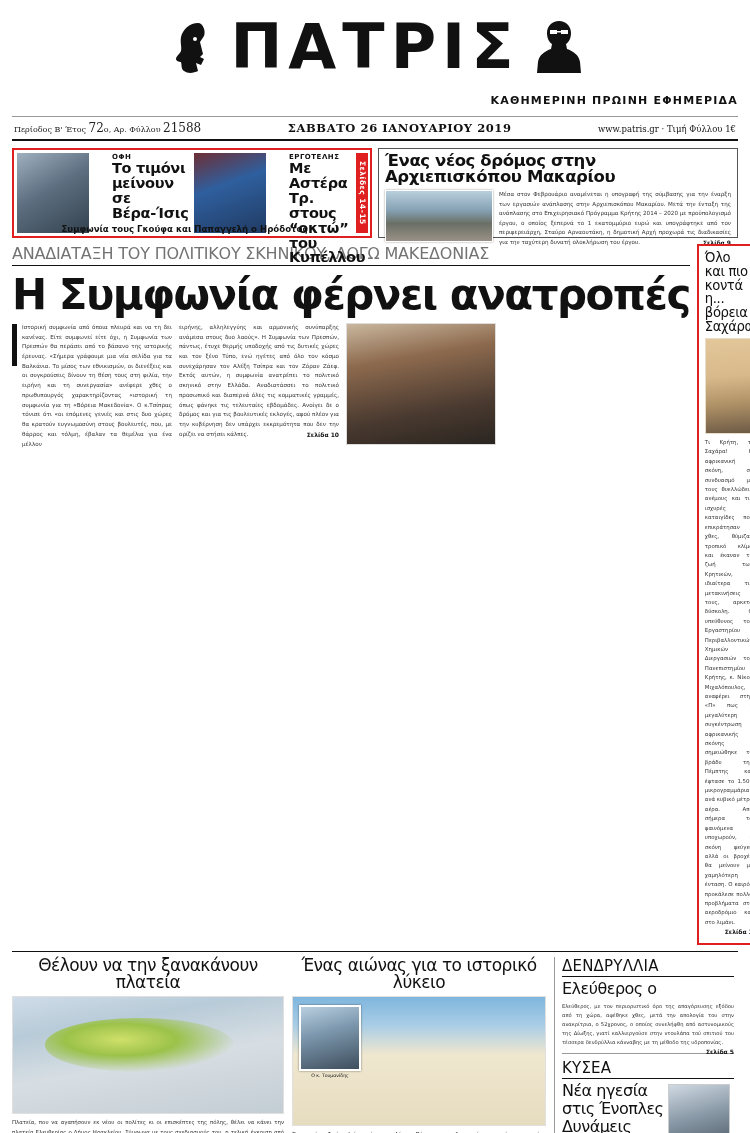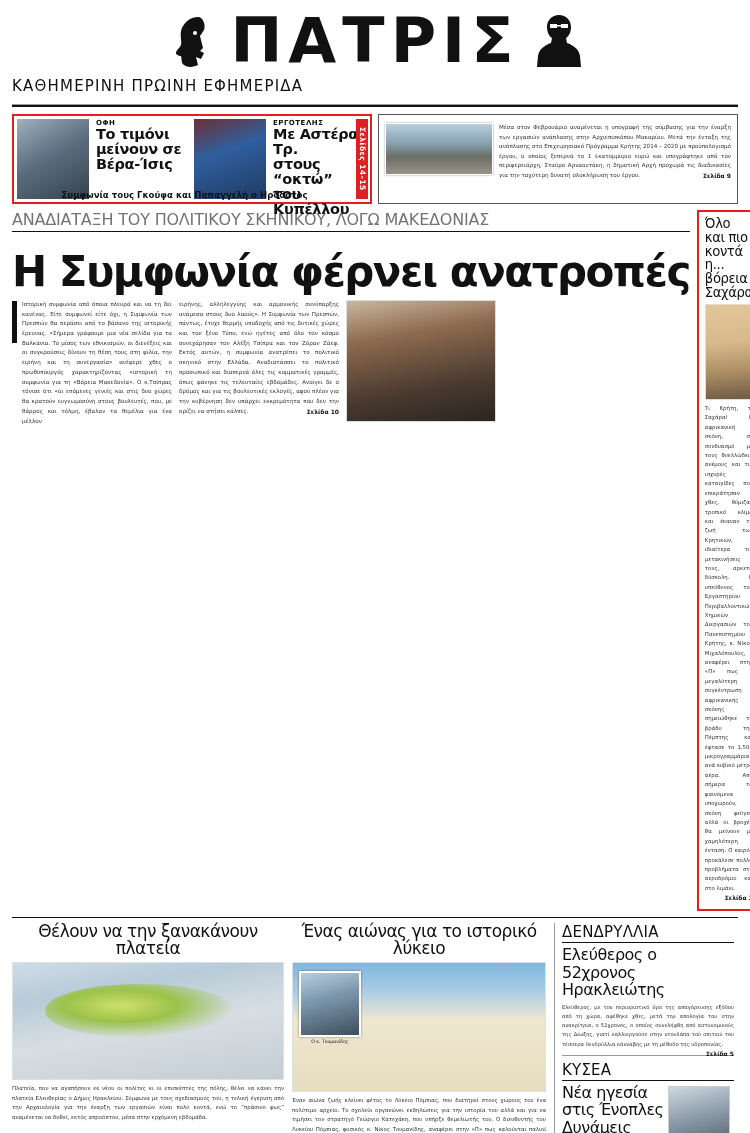--- a/index.html
+++ b/index.html
@@ -8,31 +8,31 @@
   body {
     width:750px; height:1133px;
     background:#ffffff;
     font-family:"DejaVu Sans","Liberation Sans",sans-serif;
     color:#111;
     overflow:hidden;
   }
   .page { width:750px; height:1133px; position:relative; padding:0 12px; }
 
   
-  .masthead { padding-top:12px; text-align:left; position:relative; }
+  .masthead { padding-top:18px; text-align:right; position:relative; }
   .masthead-row { display:flex; align-items:center; justify-content:center; gap:16px; }
   .mast-title {
     font-family:"DejaVu Sans","Liberation Sans",sans-serif;
     font-weight:bold; font-size:62px; letter-spacing:6px;
     line-height:0.95; color:#111;
   }
   .mast-face { width:46px; height:56px; }
   .mast-sub {
-    font-weight:normal; font-size:15px; letter-spacing:1.2px;
-    margin-top:6px; color:#111;
+    font-weight:bold; font-size:11px; letter-spacing:1.2px;
+    margin-top:17px; color:#111;
   }
   .mast-rule { border-top:1px solid #999; margin-top:9px; }
   .mast-info {
     display:flex; justify-content:space-between; align-items:baseline;
     font-size:8px; padding:4px 2px 4px 2px;
     font-family:"DejaVu Serif","Liberation Serif",serif;
   }
   .mast-info .left { color:#222; }
   .mast-info .left b { font-size:12px; font-weight:normal;}
   .mast-info .center { font-weight:bold; font-size:11.5px; letter-spacing:0.6px; }
@@ -42,21 +42,21 @@
   
   .topstrip { display:flex; gap:6px; height:90px; }
   .sports-box {
     width:360px; border:2px solid #e02020; display:flex; position:relative;
     background:#fff; padding:3px;
   }
   .sports-inner { display:flex; flex:1; gap:4px; }
   .sp-photo { width:72px; background:#8fa3b5; position:relative; overflow:hidden; }
   .sp-photo.a { background:linear-gradient(150deg,#9fb0c0 0%,#5d6f80 45%,#33424f 100%); }
   .sp-photo.b { background:linear-gradient(160deg,#6d2f36 0%,#2f5f9e 40%,#203b63 100%); }
-  .sp-txt { flex:1; padding-left:3px; }
+  .sp-txt { flex:1; padding-left:3px;margin-left:16px; }
   .sp-kicker { font-size:7px; font-weight:bold; letter-spacing:0.5px; color:#111; }
   .sp-head {
     font-size:14.5px; font-weight:bold; line-height:1.03; color:#111;
     letter-spacing:-0.3px;
   }
   .sports-footer {
     position:absolute; left:3px; right:18px; bottom:2px; text-align:center;
     font-size:8.6px; font-weight:bold; color:#111;
   }
   .pages-tab {
@@ -76,21 +76,21 @@
   .road-text { flex:1; font-size:5.6px; line-height:1.72; color:#333; text-align:justify; }
   .pg-ref { font-weight:bold; color:#111; float:right; font-size:6px; }
 
   
   .lead { margin-top:6px; display:flex; gap:7px; }
   .lead-left { flex:1; }
   .lead-kicker { font-size:16px; letter-spacing:-0.2px; color:#737373; }
   .lead-kicker-rule { border-top:1px solid #111; margin-top:2px; }
   .lead-head {
     font-weight:bold; font-size:42px; letter-spacing:-1.5px;
-    line-height:1; margin-top:19px; color:#111; white-space:nowrap;
+    line-height:1; margin-top:8px; color:#111; white-space:nowrap;
   }
   .lead-cols { display:flex; gap:7px; margin-top:7px; }
   .lead-col { font-size:5.6px; line-height:1.74; text-align:justify; color:#333; }
   .lead-col.c1 { width:160px; position:relative; padding-left:10px; }
   .lead-col.c1::before {
     content:""; position:absolute; left:0; top:1px; width:5px; height:42px; background:#111;
   }
   .lead-col.c2 { width:160px; }
   .lead-photo {
     width:150px; height:122px;
@@ -166,20 +166,32 @@
       <div class="mast-title">ΠΑΤΡΙΣ</div>
       <svg class="mast-face" viewBox="0 0 46 56">
         <path d="M23 2c-7 0-12 5-12 12 0 5 2 9 5 11l-1 5c-6 2-12 6-13 13l-1 11h44l-1-11c-1-7-7-11-13-13l-1-5c3-2 5-6 5-11 0-7-5-12-12-12z" fill="#111"></path>
         <rect x="14" y="11" width="7" height="4" fill="#fff"></rect>
         <rect x="25" y="11" width="7" height="4" fill="#fff"></rect>
         <rect x="21" y="12" width="4" height="1.5" fill="#fff"></rect>
       </svg>
     </div>
     <div class="mast-sub">ΚΑΘΗΜΕΡΙΝΗ ΠΡΩΙΝΗ ΕΦΗΜΕΡΙΔΑ</div>
     <div class="mast-rule"></div>
+    <div class="mast-info">
+      <div class="left">
+        <span>Περίοδος Β' Έτος</span>
+        <b>72</b><span>ο, Αρ. Φύλλου</span>
+        <b>21588</b>
+      </div>
+      <div class="center">ΣΑΒΒΑΤΟ 26 ΙΑΝΟΥΑΡΙΟΥ 2019</div>
+      <div class="right">
+        <span>www.patris.gr</span>
+        <span>· Τιμή Φύλλου 1€</span>
+      </div>
+    </div>
     <div class="mast-rule2"></div>
   </div>
 
   <div class="topstrip">
 
     <div class="sports-box">
       <div class="sports-inner">
         <div class="sp-photo a"></div>
         <div class="sp-txt">
           <div class="sp-kicker">ΟΦΗ</div>
@@ -193,20 +205,21 @@
           <div class="sp-head">Με Αστέρα Τρ.</div>
           <div class="sp-head">στους “οκτώ”</div>
           <div class="sp-head">του Κυπέλλου</div>
         </div>
       </div>
       <div class="sports-footer">Συμφωνία τους Γκούφα και Παπαγγελή ο Ηρόδοτος</div>
       <div class="pages-tab">Σελίδες 14-15</div>
     </div>
 
     <div class="road-box">
+      <div class="road-head">Ένας νέος δρόμος στην Αρχιεπισκόπου Μακαρίου</div>
       <div class="road-body">
         <div class="road-photo"></div>
         <div class="road-text">
           <span>Μέσα στον Φεβρουάριο αναμένεται η υπογραφή της σύμβασης για την έναρξη των εργασιών ανάπλασης στην Αρχιεπισκόπου Μακαρίου. Μετά την ένταξη της ανάπλασης στο Επιχειρησιακό Πρόγραμμα Κρήτης 2014 – 2020 με προϋπολογισμό έργου, ο οποίος ξεπερνά το 1 εκατομμύριο ευρώ και υπογράφτηκε από τον περιφερειάρχη, Σταύρο Αρναουτάκη, η δημοτική Αρχή προχωρά τις διαδικασίες για την ταχύτερη δυνατή ολοκλήρωση του έργου.</span>
           <span class="pg-ref">Σελίδα 9</span>
         </div>
       </div>
     </div>
   </div>
 
@@ -258,21 +271,20 @@
         <span>Έναν αιώνα ζωής κλείνει φέτος το Λύκειο Πόμπιας, που διατηρεί στους χώρους του ένα πολύτιμο αρχείο. Το σχολείο οργανώνει εκδηλώσεις για την ιστορία του αλλά και για να τιμήσει τον στρατηγό Γεώργιο Κατεχάκη, που υπήρξε θεμελιωτής του. Ο διευθυντής του Λυκείου Πόμπιας, φυσικός κ. Νίκος Τουμανίδης, αναφέρει στην «Π» πως καλούνται παλιοί μαθητές και εκπαιδευτικοί να βοηθήσουν στην υλοποίηση μιας έκθεσης φωτογραφίας στους χώρους του.</span>
         
       </div>
     </div>
 
     <div class="col-c">
       <div>
         <div class="side-kicker">ΔΕΝΔΡΥΛΛΙΑ</div>
         <div class="side-kicker-rule"></div>
         <div class="side-head">Ελεύθερος ο</div>
-        <div class="side-head">52χρονος Ηρακλειώτης</div>
         <div class="side-text">
           <span>Ελεύθερος, με τον περιοριστικό όρο της απαγόρευσης εξόδου από τη χώρα, αφέθηκε χθες, μετά την απολογία του στην ανακρίτρια, ο 52χρονος, ο οποίος συνελήφθη από αστυνομικούς της Δίωξης, γιατί καλλιεργούσε στην ντουλάπα τού σπιτιού του τέσσερα δενδρύλλια κάνναβης με τη μέθοδο της υδροπονίας.</span>
           <span class="pg-ref">Σελίδα 5</span>
         </div>
       </div>
 
       <div class="side-rule"></div>
 
       <div>
         <div class="side-kicker">ΚΥΣΕΑ</div>

